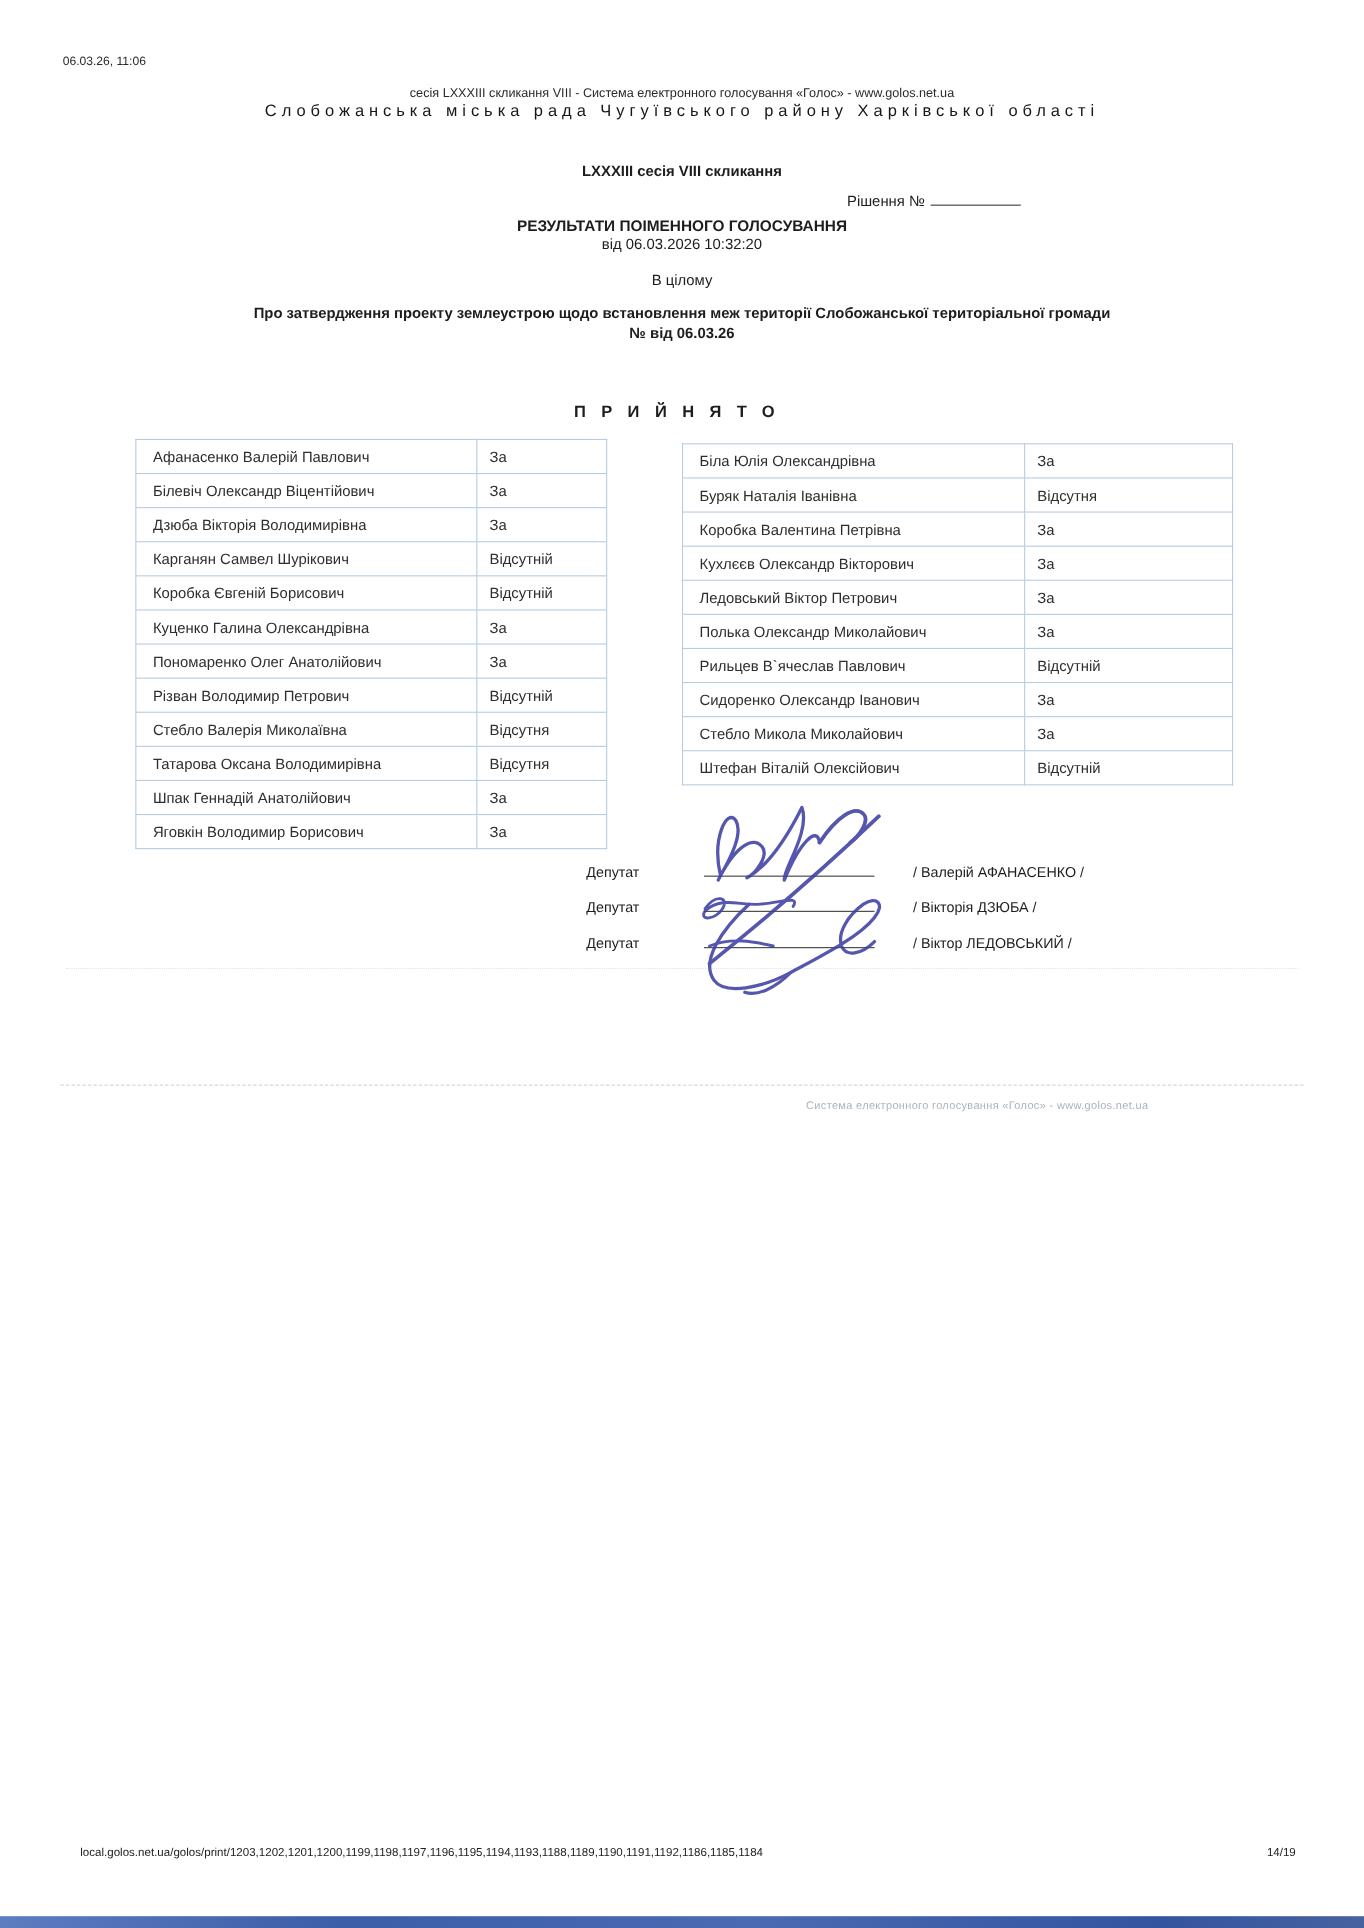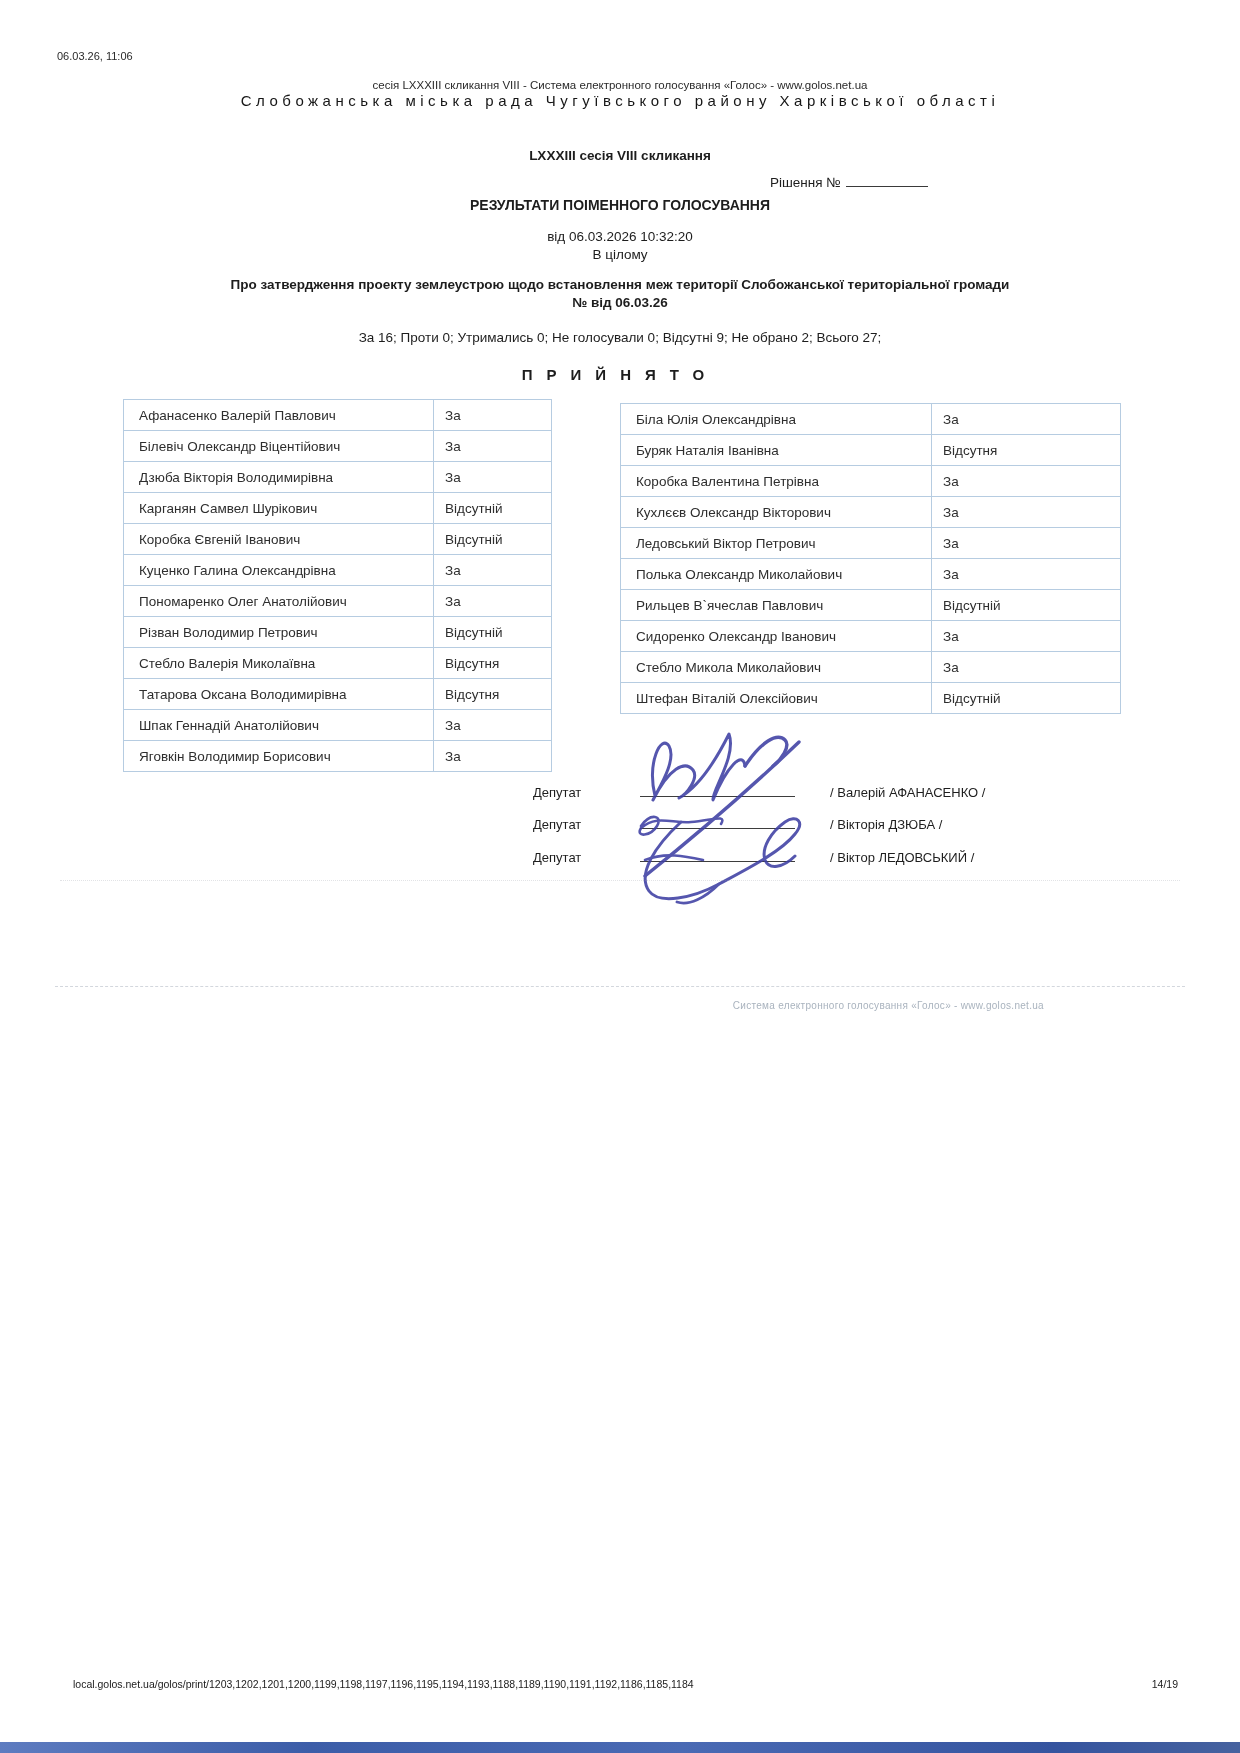--- a/index.html
+++ b/index.html
@@ -11,21 +11,21 @@
   .centered { left:0; width:100%; text-align:center; }
 
   .hdr-datetime { top:50px; left:57px; font-size:11px; color:#2a2a2a; }
   .hdr-title    { top:51px; font-size:11.5px; color:#2a2a2a;margin-top:28px; }
 
   .council { top:92px; font-size:15px; letter-spacing:4.5px; color:#161616; }
   .session { top:148px; font-size:13.5px; font-weight:bold; }
   .decision { top:172px; left:770px; font-size:13.5px; }
   .blank-line { display:inline-block; width:82px; height:14px; border-bottom:1.4px solid #3a3a3a; margin-left:5px; vertical-align:baseline; }
   .result-title { top:197px; font-size:14px; font-weight:bold; }
-  .date-line { top:229px; font-size:13.5px; }
+  .date-line { top:214px; font-size:13.5px; }
   .scope     { top:247px; font-size:13.5px; }
   .subject   { top:276px; font-size:13.5px; font-weight:bold; line-height:18px; }
   .summary   { top:330px; font-size:13.5px; }
   .status    { top:366px; font-size:15px; font-weight:bold; letter-spacing:14px; }
 
   .vote-table { position:absolute; border-collapse:collapse; table-layout:fixed; background:#fff; }
   .vote-table td {
     border:1px solid #b6cce1; height:30px; font-size:13.5px; color:#2e2e2e;
     vertical-align:middle; overflow:hidden; white-space:nowrap;
   }
@@ -73,21 +73,20 @@
 
   <div class="abs centered result-title">РЕЗУЛЬТАТИ ПОІМЕННОГО ГОЛОСУВАННЯ</div>
   <div class="abs centered date-line">від 06.03.2026 10:32:20</div>
   <div class="abs centered scope">В цілому</div>
 
   <div class="abs centered subject">
     <div>Про затвердження проекту землеустрою щодо встановлення меж території Слобожанської територіальної громади</div>
     <div>№ від 06.03.26</div>
   </div>
 
-  <div class="abs centered summary">За 16; Проти 0; Утримались 0; Не голосували 0; Відсутні 9; Не обрано 2; Всього 27;</div>
   <div class="abs centered status">ПРИЙНЯТО</div>
 
   <table class="vote-table left">
     <colgroup>
         <col style="width:310px">
         <col style="width:118px">
       </colgroup>
     <tbody>
 
         <tr>
@@ -104,21 +103,21 @@
           <td class="cell-name">Дзюба Вікторія Володимирівна</td>
           <td class="cell-vote">За</td>
         </tr>
 
         <tr>
           <td class="cell-name">Карганян Самвел Шурікович</td>
           <td class="cell-vote">Відсутній</td>
         </tr>
 
         <tr>
-          <td class="cell-name">Коробка Євгеній Іванович</td>
+          <td class="cell-name">Коробка Євгеній Борисович</td>
           <td class="cell-vote">Відсутній</td>
         </tr>
 
         <tr>
           <td class="cell-name">Куценко Галина Олександрівна</td>
           <td class="cell-vote">За</td>
         </tr>
 
 
         <tr>

